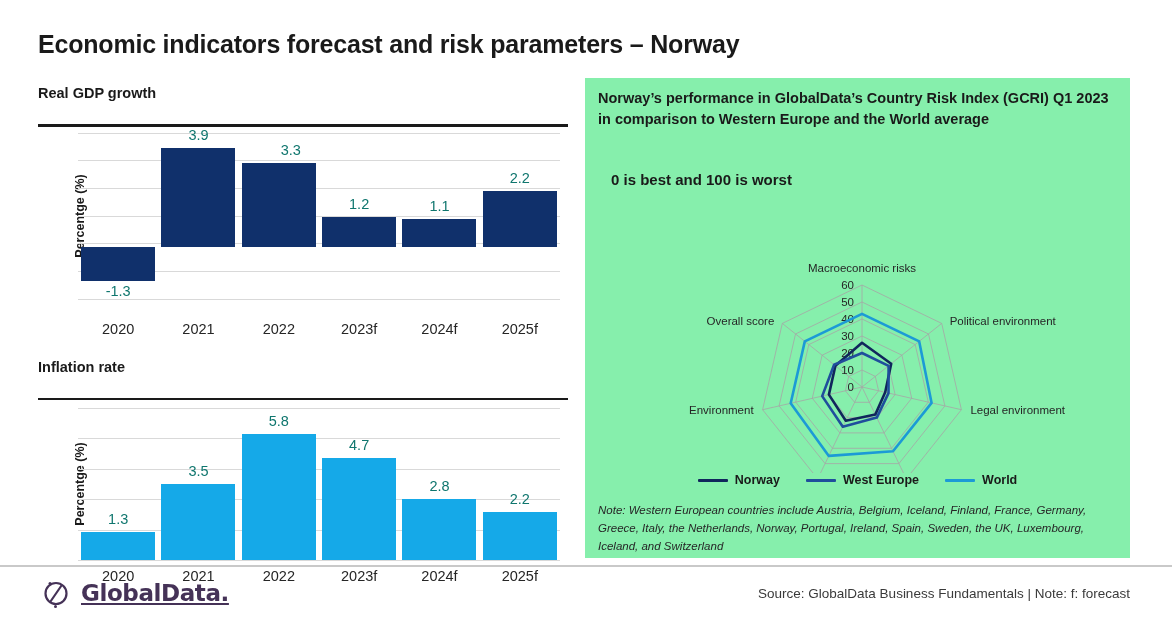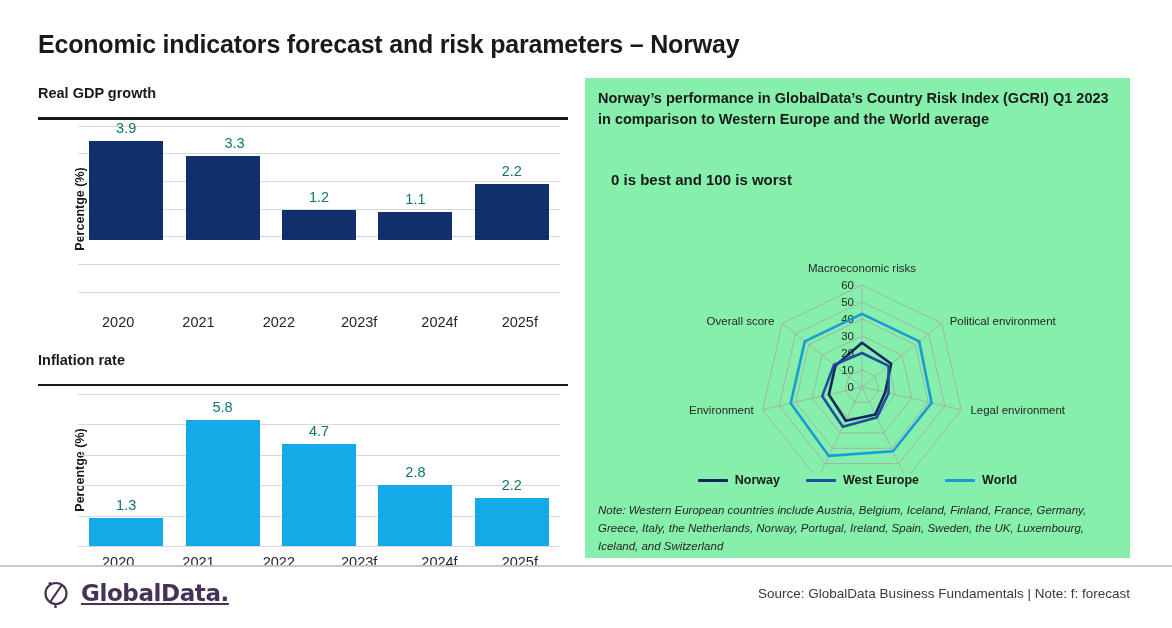--- a/index.html
+++ b/index.html
@@ -19,21 +19,21 @@
     position:absolute;left:38px;top:30px;
     font-size:25px;font-weight:bold;letter-spacing:-0.2px;
     color:#1a1a1a;white-space:nowrap;
   }
 
   
   .left-col{position:absolute;left:38px;top:85px;width:530px;}
 
   .section-head{
     font-size:14.5px;font-weight:bold;color:#1a1a1a;
-    padding-bottom:16px;
+    padding-bottom:23px;
   }
   .section-rule{
     height:2.5px;background:#1a1a1a;width:530px;margin-bottom:6px;
   }
 
   .chart-block{position:relative;width:530px;}
   .chart-ylabel{
     position:absolute;left:0;top:50%;
     transform:translateY(-50%) rotate(-90deg);
     transform-origin:center center;
@@ -137,20 +137,24 @@
               <div class="gl" style="top: 0px; background: rgb(217, 217, 217);"></div>
               <div class="gl" style="top: 27.6667px; background: rgb(217, 217, 217);"></div>
               <div class="gl" style="top: 55.3333px; background: rgb(217, 217, 217);"></div>
               <div class="gl" style="top: 83px; background: rgb(217, 217, 217);"></div>
               <div class="gl" style="top: 110.667px; background: rgb(217, 217, 217);"></div>
               <div class="gl" style="top: 138.333px; background: rgb(217, 217, 217);"></div>
               <div class="gl" style="top: 166px; background: rgb(217, 217, 217);"></div>
             </div>
           <div class="bars" id="gdp-bars">
               <div class="barcell">
+                <div class="bar" style="top: 114.923px; height: 33.2px; background: rgb(16, 48, 107);"></div>
+                <div class="bar-value" style="top: 150.123px;">-1.3</div>
+              </div>
+              <div class="barcell">
                 <div class="bar" style="top: 15.3231px; height: 99.6px; background: rgb(16, 48, 107);"></div>
                 <div class="bar-value" style="top: -5.67692px;">3.9</div>
               </div>
               <div class="barcell">
                 <div class="bar" style="top: 30.6462px; height: 84.2769px; background: rgb(16, 48, 107);"></div>
                 <div class="bar-value" style="top: 9.64615px; margin-left: 12px;">3.3</div>
               </div>
               <div class="barcell">
                 <div class="bar" style="top: 84.2769px; height: 30.6462px; background: rgb(16, 48, 107);"></div>
                 <div class="bar-value" style="top: 63.2769px;">1.2</div>
@@ -187,20 +191,24 @@
               <div class="gl" style="top: 30.4px; background: rgb(217, 217, 217);"></div>
               <div class="gl" style="top: 60.8px; background: rgb(217, 217, 217);"></div>
               <div class="gl" style="top: 91.2px; background: rgb(217, 217, 217);"></div>
               <div class="gl" style="top: 121.6px; background: rgb(217, 217, 217);"></div>
               <div class="gl" style="top: 152px; background: rgb(217, 217, 217);"></div>
             </div>
           <div class="bars" id="inf-bars">
               <div class="barcell">
                 <div class="bar" style="top: 123.771px; height: 28.2286px; background: rgb(21, 169, 232);"></div>
                 <div class="bar-value" style="top: 102.771px;">1.3</div>
+              </div>
+              <div class="barcell">
+                <div class="bar" style="top: 76px; height: 76px; background: rgb(21, 169, 232);"></div>
+                <div class="bar-value" style="top: 55px;">3.5</div>
               </div>
               <div class="barcell">
                 <div class="bar" style="top: 26.0571px; height: 125.943px; background: rgb(21, 169, 232);"></div>
                 <div class="bar-value" style="top: 5.05714px;">5.8</div>
               </div>
               <div class="barcell">
                 <div class="bar" style="top: 49.9429px; height: 102.057px; background: rgb(21, 169, 232);"></div>
                 <div class="bar-value" style="top: 28.9429px;">4.7</div>
               </div>
               <div class="barcell">

